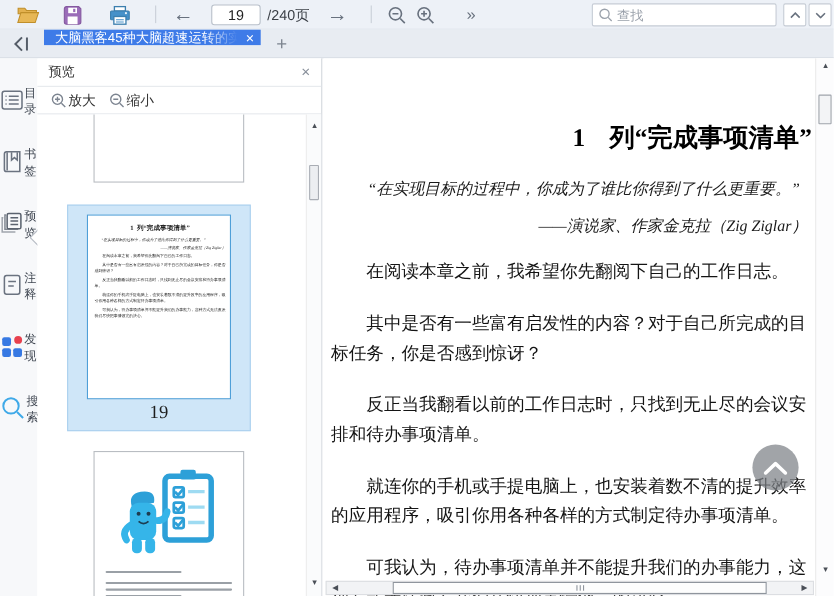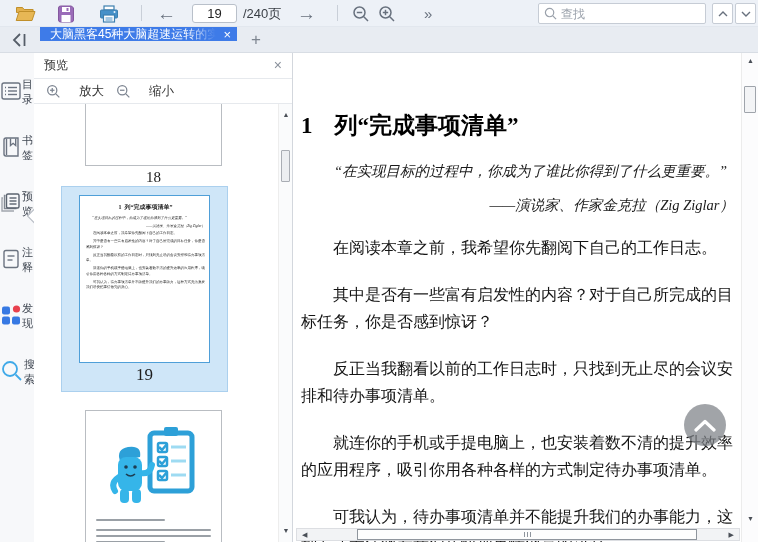--- a/index.html
+++ b/index.html
@@ -36,21 +36,21 @@
   .side-item { display:flex; flex-direction:row; align-items:center; width:34px; }
   .side-item .lbl { font-size:11px; color:#3f4651; margin-top:2px; letter-spacing:0; }
   .active-notch { position:absolute; left:27px; top:208px; }
 
   
   .panel { position:absolute; left:34px; top:53px; width:259px; height:489px; background:#fff; border-right:1px solid #d3d7dd; }
   .panel-header { position:relative; height:26px; border-bottom:1px solid #e6e9ed; display:flex; align-items:center; padding:0 10px; }
   .panel-title { font-size:12px; color:#333; }
   .panel-close { position:absolute; right:10px; top:4px; font-size:14px; color:#8a919c; }
   .panel-tools { height:25px; border-bottom:1px solid #e6e9ed; display:flex; align-items:center; padding-left:12px; gap:4px; }
-  .panel-tools .tool { display:flex; align-items:center; gap:18px; margin-right:8px; font-size:12.5px; color:#333; }
+  .panel-tools .tool { display:flex; align-items:center; gap:1px; margin-right:8px; font-size:12.5px; color:#333; }
   .thumbs { position:absolute; left:0; top:51px; width:245px; height:438px; overflow:hidden; }
   .page-thumb { position:absolute; background:#fff; border:1px solid #b9bdc2; }
   .thumb18 { left:51px; top:-58px; width:137px; height:120px; }
   .thumb-label { position:absolute; text-align:center; font-family:"Liberation Serif",serif; color:#1d1d1d; }
   .label18 { left:51px; top:65px; width:137px; font-size:15px; }
   .sel-box { position:absolute; left:27px; top:82px; width:167px; height:206px; background:#cfe6f8; border:1px solid #abd0ee; }
   .thumb19 { position:absolute; left:17px; top:8px; width:131px; height:168px; background:#fff; border:1px solid #4f9fd8; overflow:hidden; }
   .label19 { left:0; top:178px; width:165px; font-size:17px; }
   .mini-inner { width:262px; height:336px; transform:scale(0.5); transform-origin:0 0; padding:14px 12px 0 12px; font-family:"Liberation Serif",serif; color:#222; }
   .mini-title { text-align:center; font-size:12px; font-weight:bold; }
@@ -65,21 +65,21 @@
   .t20-lines .gap { height:4px; }
 
   
   .panel-sb { position:absolute; right:0; top:51px; width:14px; height:438px; background:#fafbfc; border-left:1px solid #ededed; }
   .sb-arrow { position:absolute; left:0; width:14px; text-align:center; font-size:7px; color:#4a4f57; line-height:10px; }
   .panel-sb .sb-thumb { position:absolute; left:2px; top:46px; width:9px; height:32px; background:#eceef1; border:1px solid #a9adb4; border-radius:1px; }
 
   
   .main { position:absolute; left:294px; top:53px; width:464px; height:489px; background:#fff; }
   .doc { position:absolute; left:7px; top:0; width:437px; font-family:"Liberation Serif",serif; color:#111; }
-  .chapter-head { margin-top:57px; text-align:left; font-size:23px; font-weight:bold; color:#000; }
+  .chapter-head { margin-top:57px; text-align:right; font-size:23px; font-weight:bold; color:#000; }
   .chapter-head .num { margin-right:22px; }
   .quote { margin-top:21px; padding-left:33px; font-size:14.5px; font-style:italic; color:#1a1a1a; }
   .attribution { margin-top:15px; padding-right:4px; text-align:right; font-size:14.5px; font-style:italic; color:#1a1a1a; }
   .paras { margin-top:9px; }
   .paras .para { font-size:16px; line-height:27.5px; text-indent:2em; margin-top:19px; color:#141414; }
 
   .backtop { position:absolute; left:390px; top:351px; width:42px; height:42px; border-radius:50%; background:rgba(125,129,134,0.72); display:flex; align-items:center; justify-content:center; }
 
   
   .vsb { position:absolute; right:0; top:0; width:17px; height:489px; background:#fcfcfd; border-left:1px solid #ececec; }
@@ -304,21 +304,20 @@
           <circle cx="7.5" cy="7.5" r="5.5"></circle>
             <line x1="11.8" y1="11.8" x2="16" y2="16"></line>
             <line x1="4.8" y1="7.5" x2="10.2" y2="7.5"></line>
         </svg>
         <span>缩小</span>
       </span>
     </div>
 
     <div class="thumbs">
       <div class="page-thumb thumb18"></div>
-      <div class="thumb-label label18">18</div>
 
       <div class="sel-box">
         <div class="thumb19">
           <div class="mini-inner">
             <div class="mini-title">
               <span>1</span>&nbsp;&nbsp;<span>列“完成事项清单”</span>
             </div>
             <div class="mini-quote">“在实现目标的过程中，你成为了谁比你得到了什么更重要。”</div>
             <div class="mini-attr">——演说家、作家金克拉（Zig Ziglar）</div>
             <div class="mini-paras">

